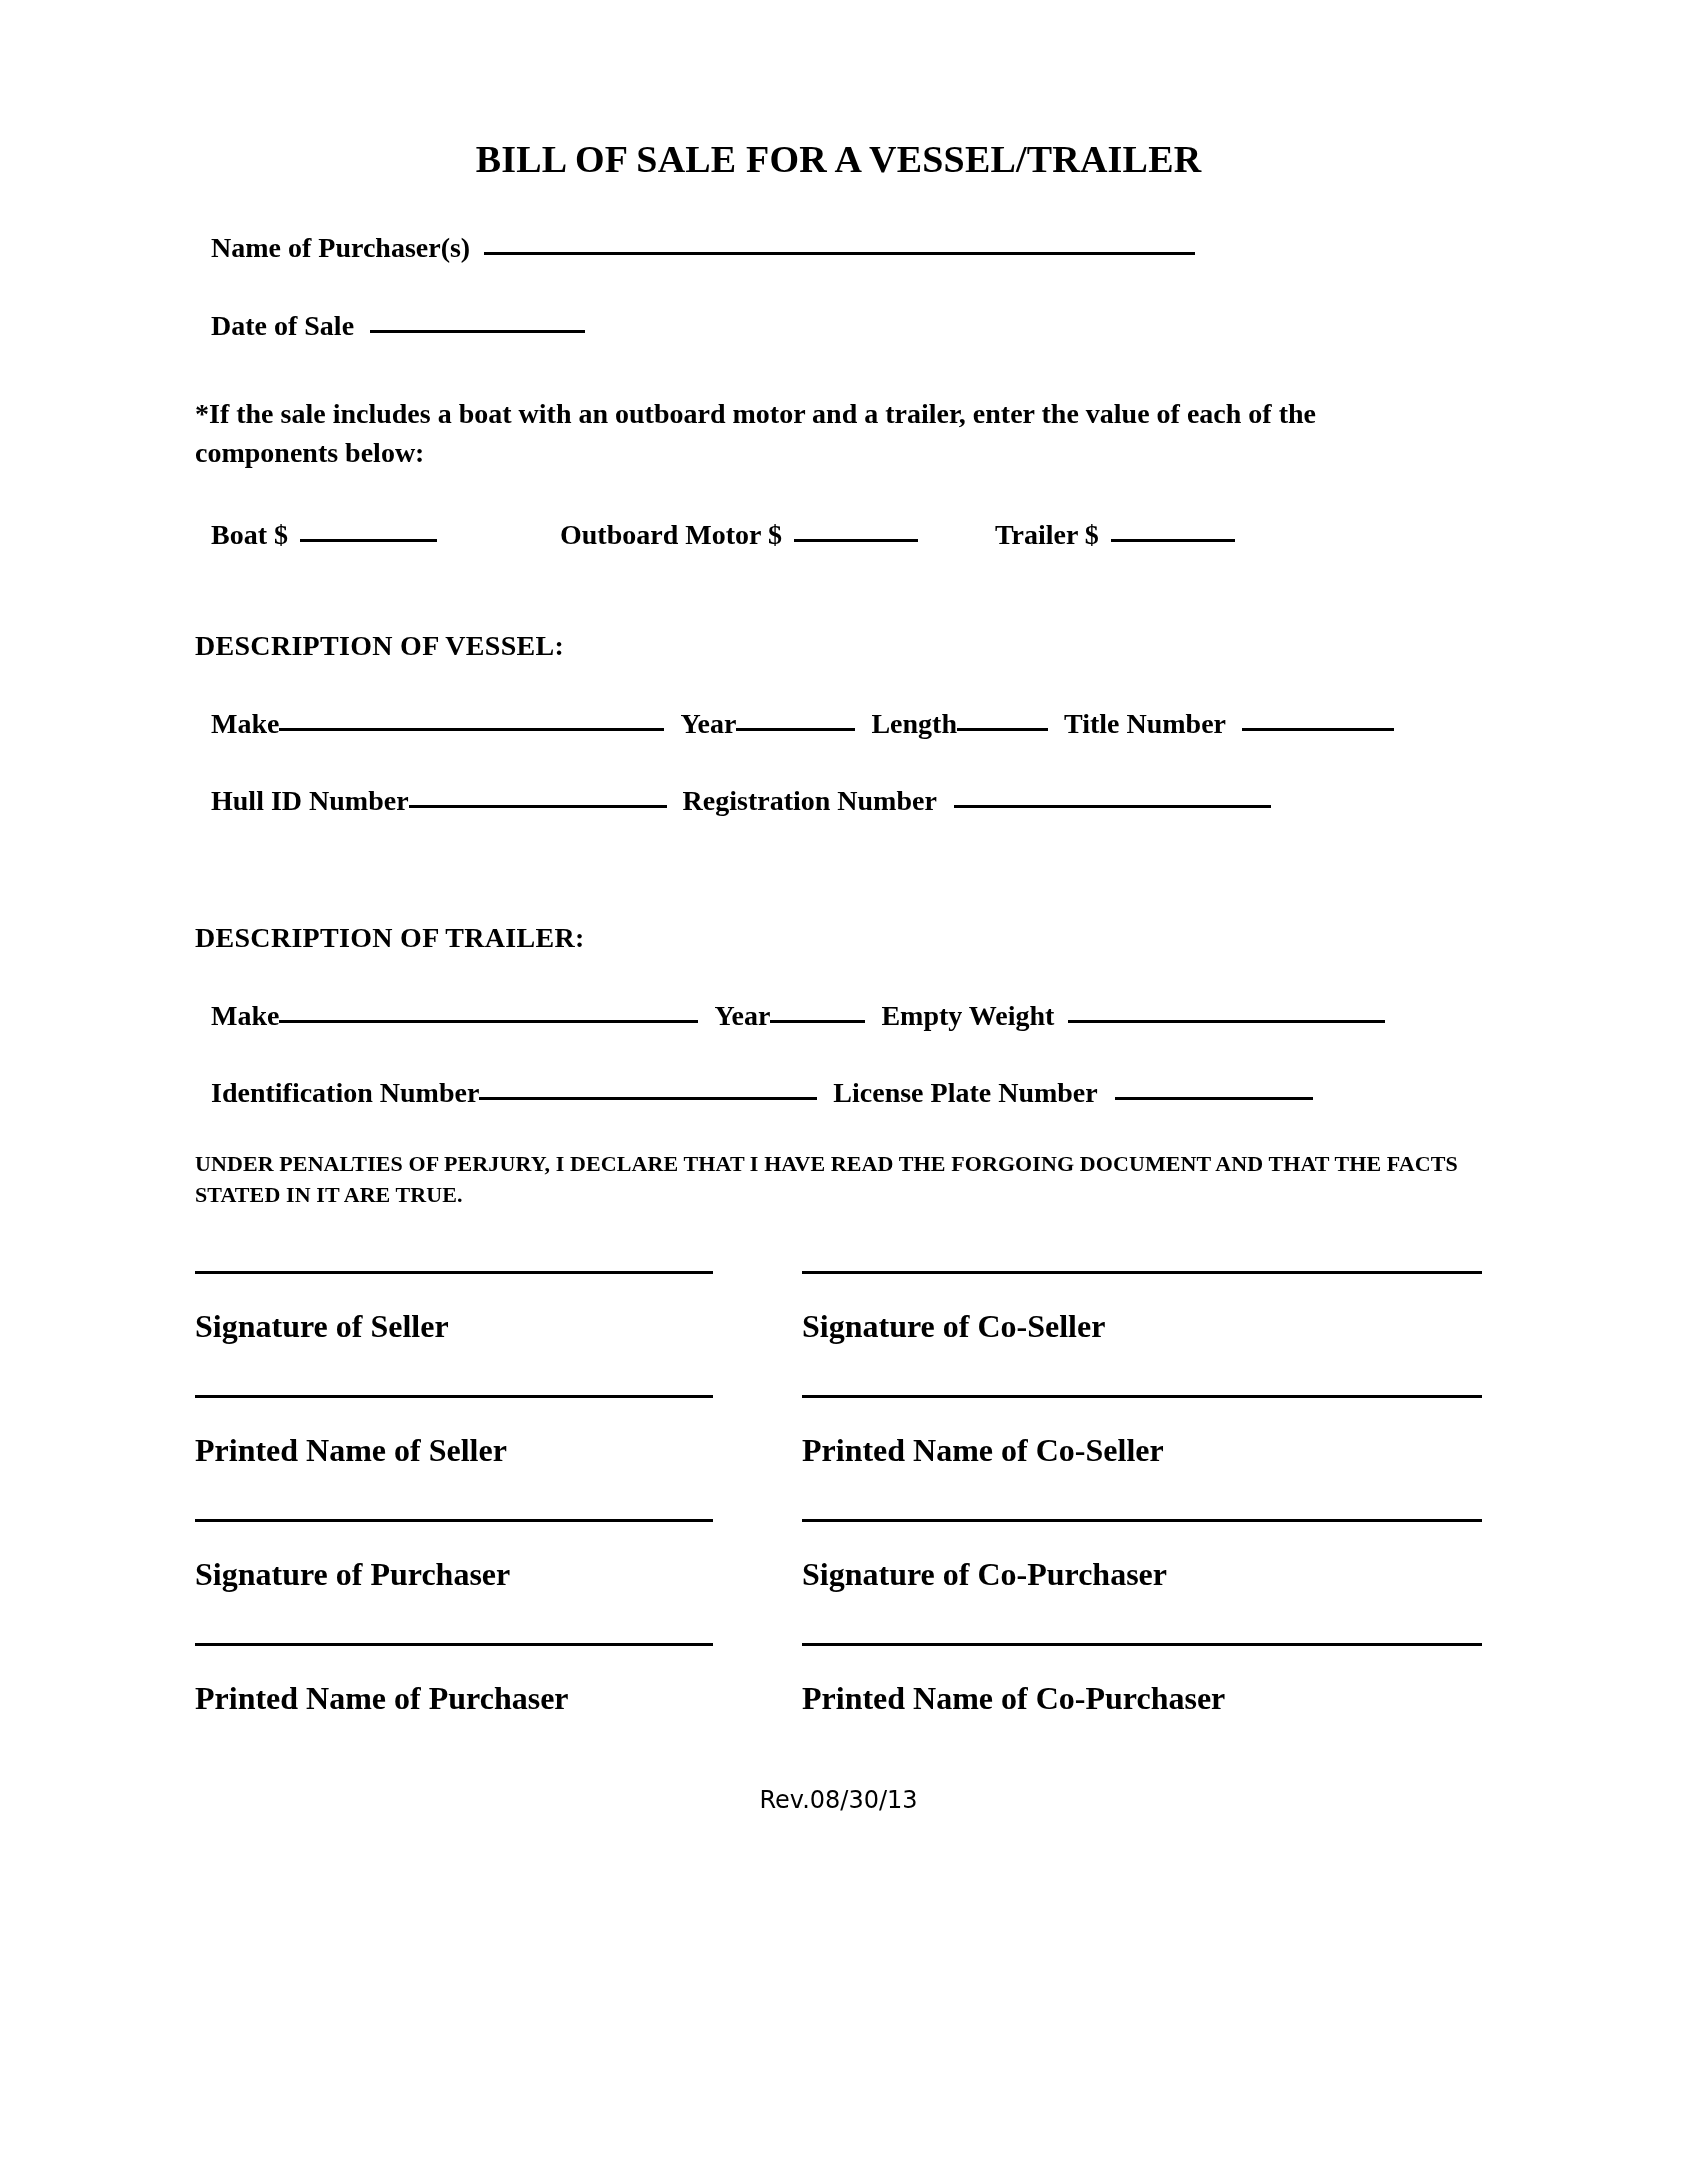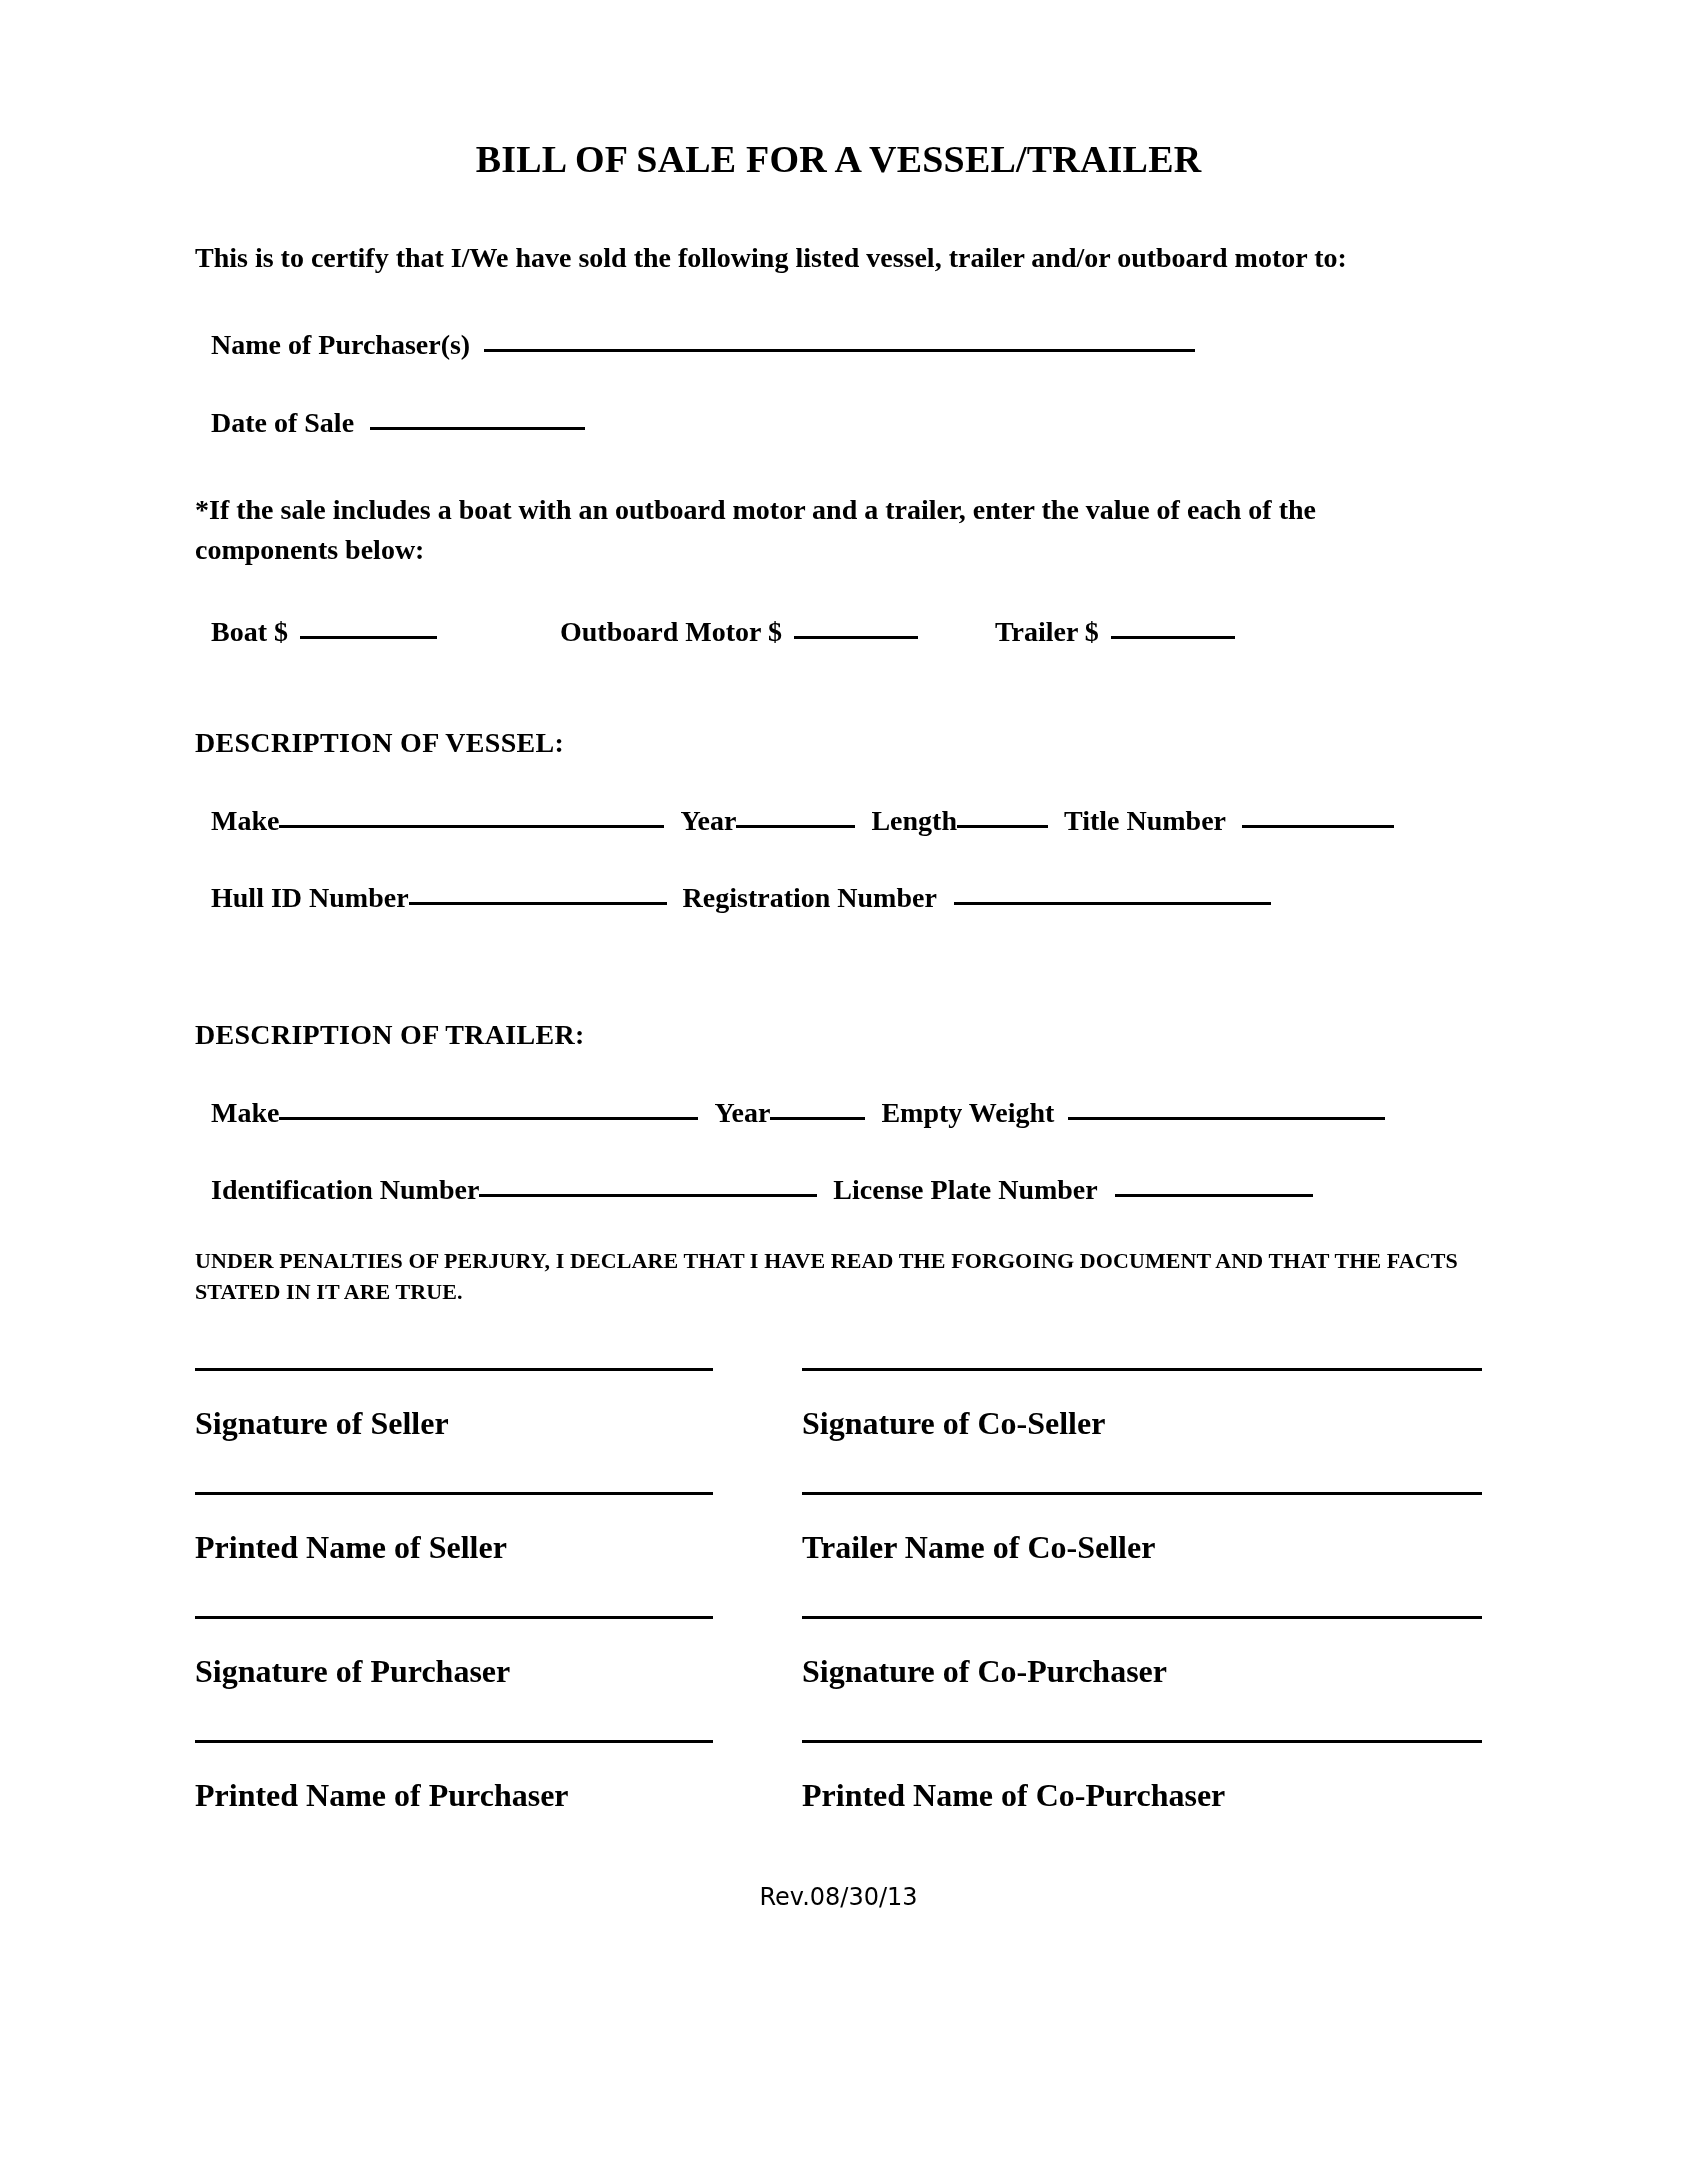--- a/index.html
+++ b/index.html
@@ -119,21 +119,20 @@
   }
 </style>
 </head>
 <body>
 
 <div class="page">
   <div class="sheet">
 
     <div class="doc-title">BILL OF SALE FOR A VESSEL/TRAILER</div>
 
-    <div class="para" style="margin-top:57px;">This is to certify that I/We have sold the following listed vessel, trailer and/or outboard motor to:</div>
 
     <div class="field-row" style="margin-top:49px;">
       <span class="lbl">Name of Purchaser(s)</span>
       <span class="gap" style="width:14px;"></span>
       <span class="rule" style="width:711px;"></span>
     </div>
 
     <div class="field-row" style="margin-top:41px;">
       <span class="lbl">Date of Sale</span>
       <span class="gap" style="width:16px;"></span>
@@ -218,21 +217,21 @@
         </div>
       </div>
 
       <div class="sig-row" style="margin-top:50px;">
         <div class="sig-col-left">
           <div class="sig-line-left"></div>
           <div class="sig-caption">Printed Name of Seller</div>
         </div>
         <div class="sig-col-right">
           <div class="sig-line-right"></div>
-          <div class="sig-caption">Trailer Name of Co-Seller</div>
+          <div class="sig-caption">Printed Name of Co-Seller</div>
         </div>
       </div>
 
       <div class="sig-row" style="margin-top:50px;">
         <div class="sig-col-left">
           <div class="sig-line-left"></div>
           <div class="sig-caption">Signature of Purchaser</div>
         </div>
         <div class="sig-col-right">
           <div class="sig-line-right"></div>

